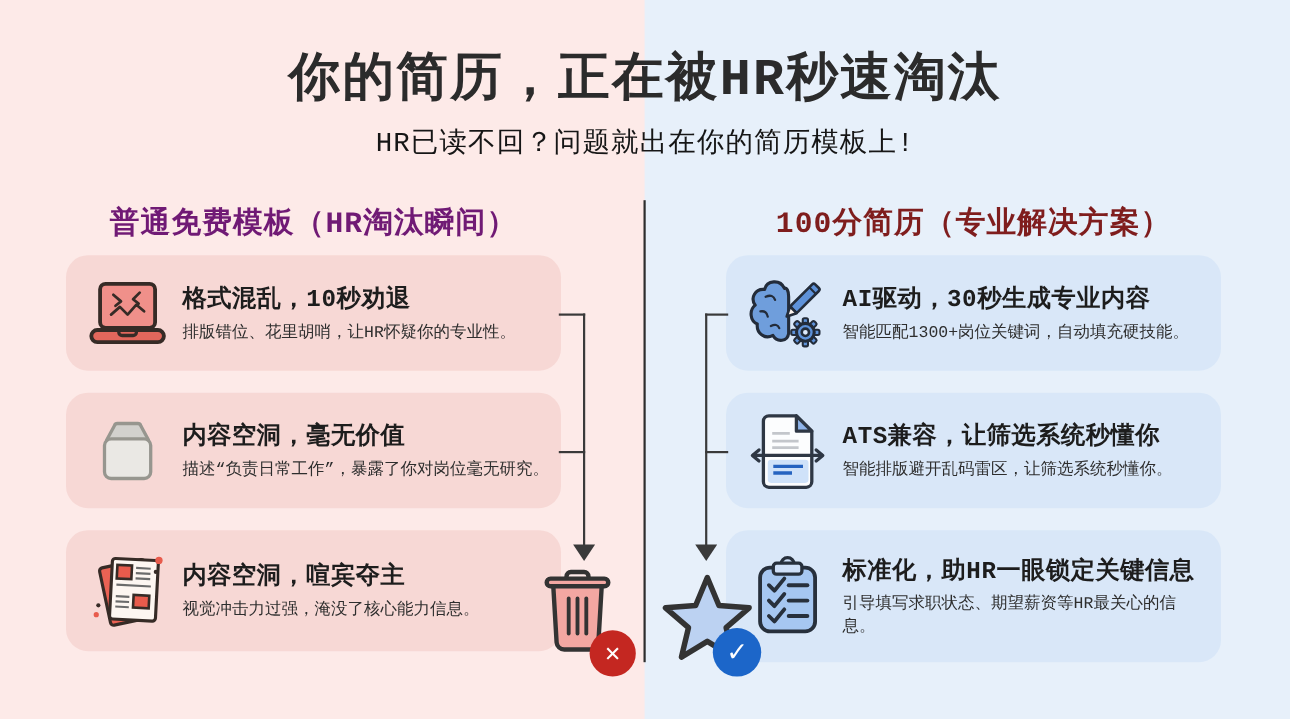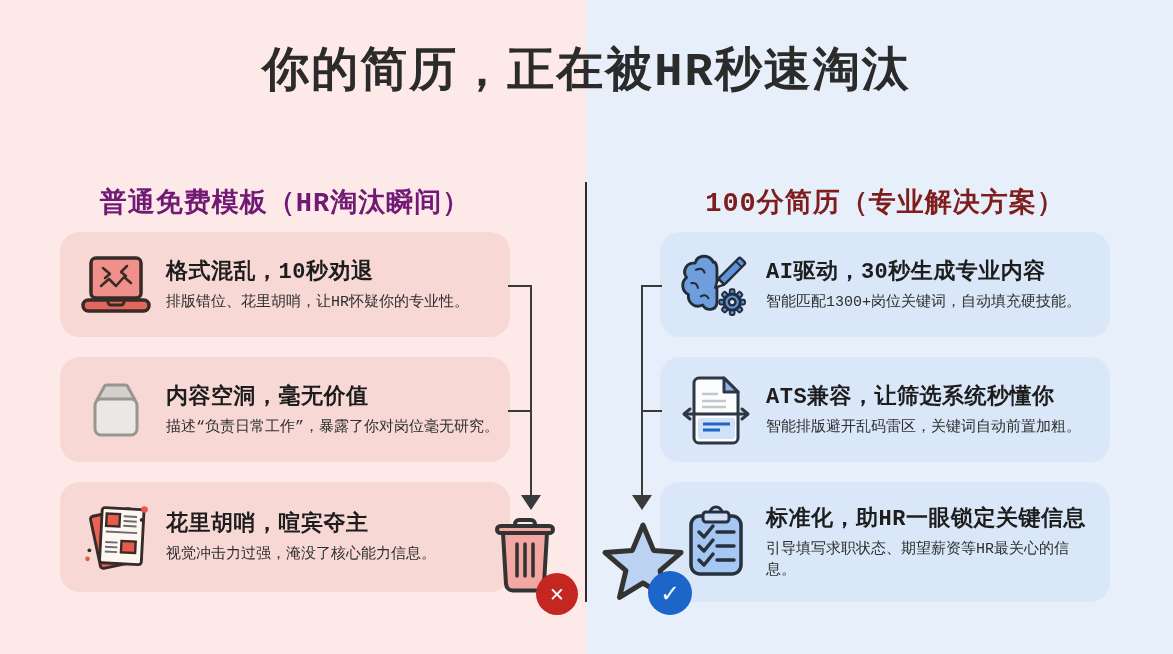--- a/index.html
+++ b/index.html
@@ -66,20 +66,21 @@
   .badge.red  { left:536px; top:573px; width:42px; height:42px; background:#c42721; font-size:23px; }
   .badge.blue { left:648px; top:571px; width:44px; height:44px; background:#1c66c9; font-size:27px; }
 </style>
 </head>
 <body>
 
 <div class="canvas">
   <div class="bg-right"></div>
 
   <div class="main-title">你的简历，正在被HR秒速淘汰</div>
+  <div class="subtitle">HR已读不回？问题就出在你的简历模板上!</div>
 
   <div class="col-header left">普通免费模板（HR淘汰瞬间）</div>
   <div class="col-header right">100分简历（专业解决方案）</div>
 
   <div class="divider"></div>
 
   <div class="col left">
 
     <div class="card pink">
       <div class="icon-wrap">
@@ -129,21 +130,21 @@
             <line x1="29" y1="54" x2="42" y2="54" stroke="#6b6b6b" stroke-width="2"></line>
             <rect x="46" y="42" width="15" height="12" fill="#e85b4c" stroke="#362b26" stroke-width="2.5"></rect>
           </g>
           <circle cx="70" cy="9" r="3.5" fill="#e85b4c"></circle>
           <circle cx="67" cy="20" r="2" fill="#362b26"></circle>
           <circle cx="12" cy="52" r="2" fill="#362b26"></circle>
           <circle cx="10" cy="61" r="2.5" fill="#e85b4c"></circle>
         </svg>
       </div>
       <div class="card-text">
-        <div class="card-title">花里胡哨，喧宾夺主</div>
+        <div class="card-title">内容空洞，喧宾夺主</div>
         <div class="card-desc">视觉冲击力过强，淹没了核心能力信息。</div>
       </div>
     </div>
   </div>
 
   <div class="col right">
 
     <div class="card blue">
       <div class="icon-wrap">
         <svg width="80" height="76" viewBox="0 0 80 76">
@@ -187,21 +188,21 @@
           <rect x="20" y="46" width="37" height="21" rx="3" fill="#cfe2f9"></rect>
           <line x1="25" y1="52" x2="52" y2="52" stroke="#2563c0" stroke-width="3"></line>
           <line x1="25" y1="58" x2="42" y2="58" stroke="#2563c0" stroke-width="3"></line>
           <line x1="6" y1="42" x2="70" y2="42" stroke="#2e3744" stroke-width="3"></line>
           <path d="M12,37 L6,42 L12,47" fill="none" stroke="#2e3744" stroke-width="3" stroke-linecap="round" stroke-linejoin="round"></path>
           <path d="M64,37 L70,42 L64,47" fill="none" stroke="#2e3744" stroke-width="3" stroke-linecap="round" stroke-linejoin="round"></path>
         </svg>
       </div>
       <div class="card-text">
         <div class="card-title">ATS兼容，让筛选系统秒懂你</div>
-        <div class="card-desc">智能排版避开乱码雷区，关键词自动前置加粗。</div>
+        <div class="card-desc">智能排版避开乱码雷区，让筛选系统秒懂你。</div>
       </div>
     </div>
 
     <div class="card blue h120">
       <div class="icon-wrap">
         <svg width="64" height="76" viewBox="0 0 64 76">
           <rect x="7" y="12" width="50" height="58" rx="9" fill="#a6c7f1" stroke="#27303c" stroke-width="3.5"></rect>
           <path d="M26,9 a6,6 0 0 1 12,0" fill="#cfe0f8" stroke="#27303c" stroke-width="3"></path>
           <rect x="19" y="8" width="26" height="10" rx="3" fill="#cfe0f8" stroke="#27303c" stroke-width="3"></rect>
           <path d="M15,28 l5,5 l9,-11" fill="none" stroke="#27303c" stroke-width="3.5" stroke-linecap="round" stroke-linejoin="round"></path>

